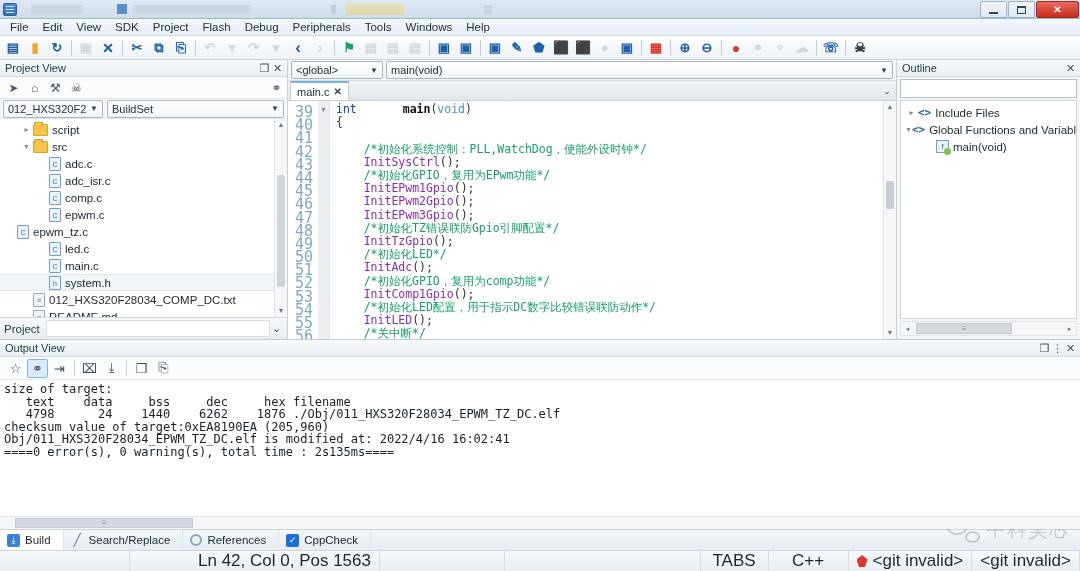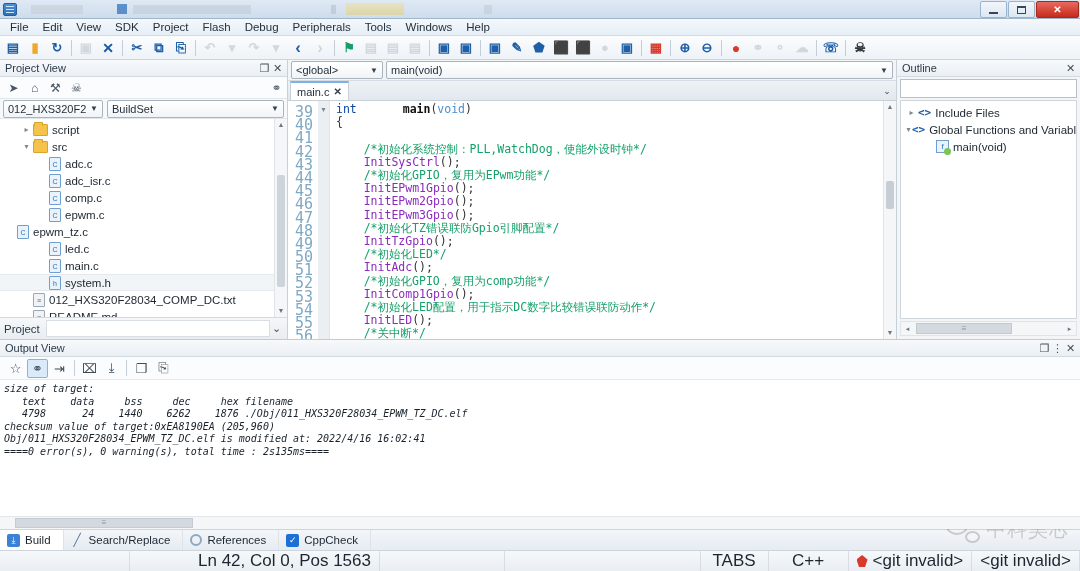--- a/index.html
+++ b/index.html
@@ -197,21 +197,21 @@
   .ol-hscroll { height: 15px; margin: 2px 3px 3px; background:#f4f6f8; border:1px solid #dfe4e9; display:flex; align-items:center;}
   .ol-hscroll .arw { width: 13px; text-align:center; font-size:7px; color:#6b7885;}
   .ol-hscroll .thumb { flex: 0 0 96px; height: 11px; background:#d3d9df; border:1px solid #c2c9d0; margin: 0 2px; text-align:center; font-size:8px; color:#8b949d; line-height:9px;}
   .ol-hscroll .gap { flex: 1; }
 
   
   .output-col { height: 190px; min-height: 190px; display: flex; flex-direction: column; background: #fff; border-top: 1px solid #c3ccd5; }
   .ov-toolbar { height: 23px; min-height: 23px; display:flex; align-items:center; gap:1px; padding-left:5px; background:#fbfcfd; border-bottom:1px solid #e6eaee;}
   .ovi { width: 21px; height: 19px; display:flex; align-items:center; justify-content:center; color:#3f4b57; font-size:13px; border-radius:2px;}
   .ovi.active { background: #dbeafb; border: 1px solid #86b4e0; }
-  .ov-body { flex: 1; overflow: hidden; padding: 3px 0 0 4px; font-family:"DejaVu Sans Mono", monospace; font-size: 10px; line-height: 12.6px; color:#18212b; white-space: pre; font-style: italic;}
+  .ov-body { flex: 1; overflow: hidden; padding: 3px 0 0 4px; font-family:"DejaVu Sans Mono", monospace; font-size: 12px; line-height: 12.6px; color:#18212b; white-space: pre;}
   .ov-hscroll { height: 13px; background:#f4f6f8; border-top:1px solid #e1e6ea; display:flex; align-items:center; padding:0 1px; position:relative;}
   .ov-hscroll .thumb { width: 178px; height: 10px; margin-left: 14px; background: #d3d9df; border:1px solid #c4cbd2; text-align:center; font-size:8px; color:#8b949d; line-height:8px;}
   .wm {
     position: absolute; right: 10px; bottom: 28px; display: flex; align-items: center; gap: 6px;
     opacity: .30; pointer-events: none; user-select:none;
   }
   .wm-logo { width: 34px; height: 28px; position: relative; }
   .wm-logo .b1, .wm-logo .b2 {
     position: absolute; border: 2.5px solid #6b6b6b; border-radius: 50%;
   }

